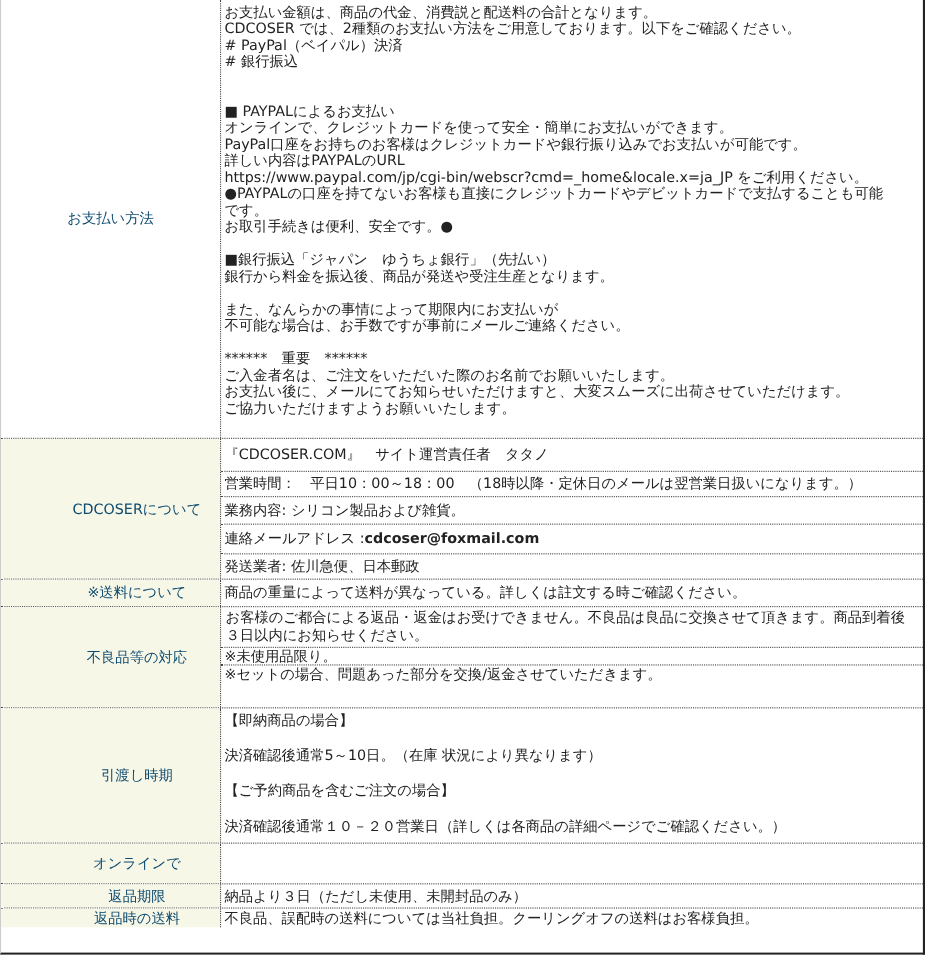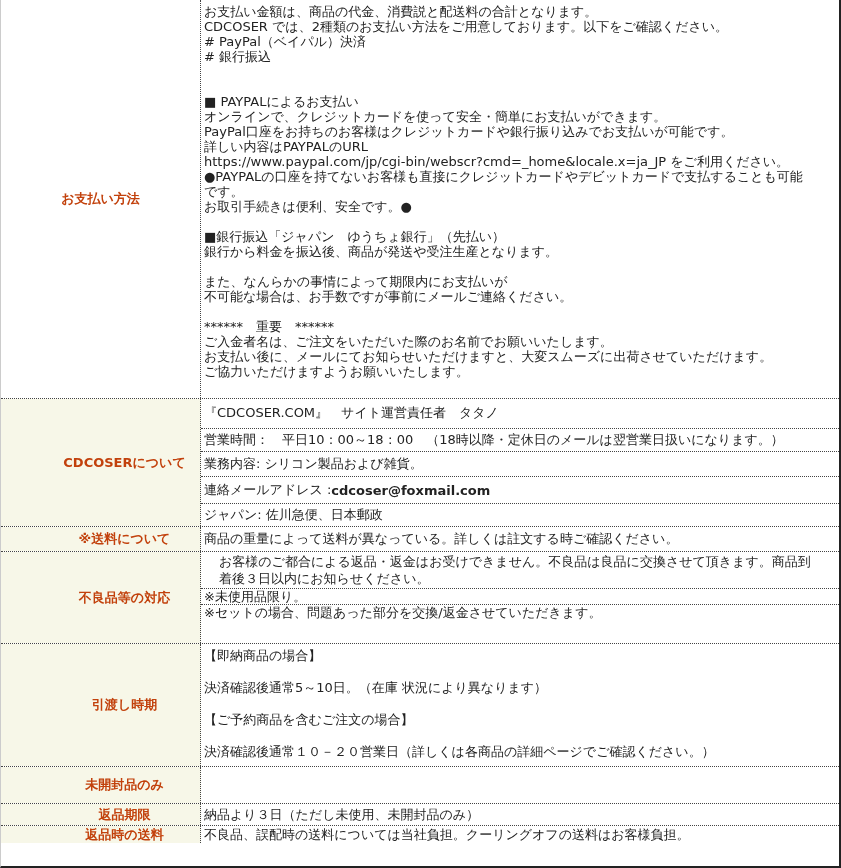--- a/index.html
+++ b/index.html
@@ -12,39 +12,39 @@
     border-bottom:2px solid #222222;
     display:flex; flex-direction:column;
     background:#fff;
   }
   .row { display:flex; box-sizing:border-box; flex:0 0 auto; }
   .row + .row { border-top:1px dotted #444444; }
   .label-col {
     flex:0 0 200px; width:200px;
     border-right:1px dotted #444444;
     display:flex; align-items:center; justify-content:center;
-    font-weight:bold; font-size:13px; color:#c2410c;
+    font-weight:normal; font-size:13px; color:#0c4a6e;
     box-sizing:border-box; text-align:right;
   }
   .ivory { background:#f7f7e8;padding-left:48px; }
   .content-col {
     flex:1 1 auto; min-width:0;
     display:flex; flex-direction:column;
     font-size:13px; color:#222222;
     box-sizing:border-box;
   }
   .subcell {
     display:flex; align-items:center;
     padding:0 3px; box-sizing:border-box;
     overflow:hidden; white-space:nowrap;
   }
   .subcell:not(:last-child) { border-bottom:1px dotted #444444; }
   .subcell.wrap {
     white-space:normal; align-items:flex-start;
-    line-height:17px; padding:1px 18px;
+    line-height:17px; padding:1px 4px;
   }
   .multiline {
     white-space:pre-line; line-height:15px;
     padding:4px 6px 0 3px; box-sizing:border-box;
     overflow:hidden;
   }
   .multiline.spaced { line-height:16px; }
   .bold { font-weight:bold; }
 </style>
 </head>
@@ -87,21 +87,21 @@
     <div class="row" style="height:128px">
       <div class="label-col ivory">CDCOSERについて</div>
       <div class="content-col">
         <div class="subcell" style="height:30px">『CDCOSER.COM』　サイト運営責任者　タタノ</div>
         <div class="subcell" style="height:23px">営業時間：　平日10：00～18：00　（18時以降・定休日のメールは翌営業日扱いになります。）</div>
         <div class="subcell" style="height:26px">業務内容: シリコン製品および雑貨。</div>
         <div class="subcell" style="height:27px">
           <span>連絡メールアドレス : </span>
           <span class="bold">cdcoser@foxmail.com</span>
         </div>
-        <div class="subcell" style="height:22px">ジャパン: 佐川急便、日本郵政</div>
+        <div class="subcell" style="height:22px">発送業者: 佐川急便、日本郵政</div>
       </div>
     </div>
 
 
     <div class="row" style="height:25px">
       <div class="label-col ivory">※送料について</div>
       <div class="content-col">
         <div class="subcell" style="height:100%">商品の重量によって送料が異なっている。詳しくは註文する時ご確認ください。</div>
       </div>
     </div>
@@ -122,21 +122,21 @@
 
 決済確認後通常5～10日。（在庫 状況により異なります）
 
 【ご予約商品を含むご注文の場合】
 
 決済確認後通常１０－２０営業日（詳しくは各商品の詳細ページでご確認ください。）</div>
       </div>
     </div>
 
     <div class="row" style="height:37px">
-      <div class="label-col ivory">未開封品のみ</div>
+      <div class="label-col ivory">オンラインで</div>
     </div>
 
     <div class="row" style="height:22px">
       <div class="label-col ivory">返品期限</div>
       <div class="content-col">
         <div class="subcell" style="height:100%">納品より３日（ただし未使用、未開封品のみ）</div>
       </div>
     </div>
 
     <div class="row" style="height:18px">

